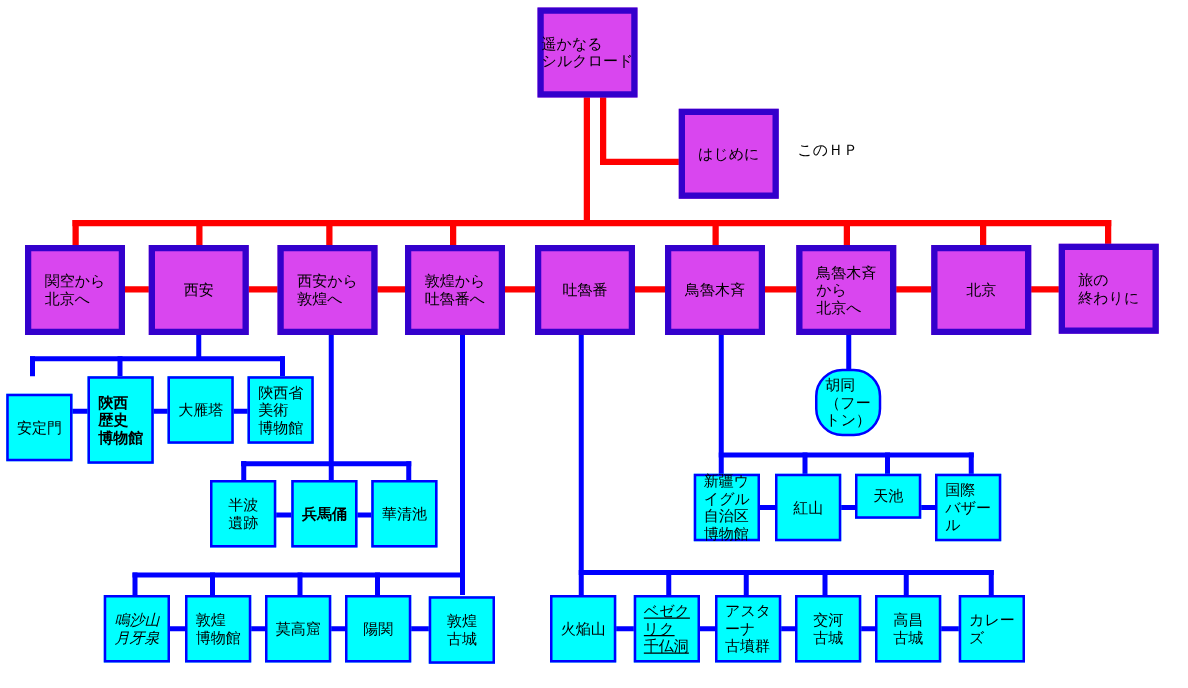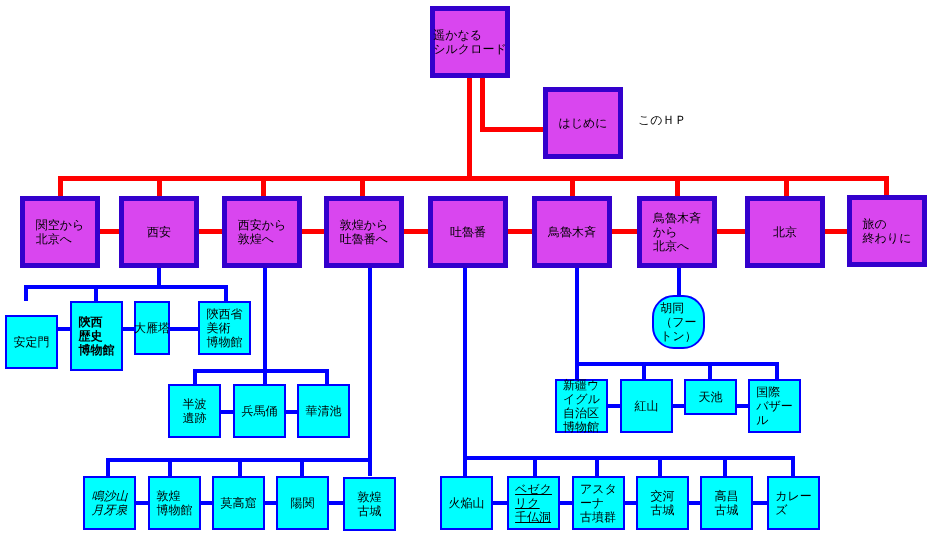--- a/index.html
+++ b/index.html
@@ -90,28 +90,28 @@
 から
 北京へ</div>
 <div class="node main" style="left:745px;top:196px;width:80px;height:72px;">北京</div>
 <div class="node main" style="left:847px;top:195px;width:80px;height:72px;">旅の
 終わりに</div>
 
 <div class="node sub" style="left:5px;top:315px;width:53px;height:54px;">安定門</div>
 <div class="node sub" style="left:70px;top:301px;width:53px;height:70px;font-weight:bold;">陝西
 歴史
 博物館</div>
-<div class="node sub" style="left:134px;top:301px;width:36px;height:54px;">大雁塔</div>
+<div class="node sub" style="left:134px;top:301px;width:53px;height:54px;">大雁塔</div>
 <div class="node sub" style="left:198px;top:301px;width:53px;height:54px;">陝西省
 美術
 博物館</div>
 
 <div class="node sub" style="left:168px;top:384px;width:53px;height:54px;">半波
 遺跡</div>
-<div class="node sub" style="left:233px;top:384px;width:53px;height:54px;">兵馬俑</div>
+<div class="node sub" style="left:233px;top:384px;width:53px;height:54px;font-weight:bold;">兵馬俑</div>
 <div class="node sub" style="left:297px;top:384px;width:53px;height:54px;">華清池</div>
 
 <div class="node sub" style="left:83px;top:476px;width:53px;height:54px;font-style:italic;">鳴沙山
 月牙泉</div>
 <div class="node sub" style="left:148px;top:476px;width:53px;height:54px;">敦煌
 博物館</div>
 <div class="node sub" style="left:212px;top:476px;width:53px;height:54px;">莫高窟</div>
 <div class="node sub" style="left:276px;top:476px;width:53px;height:54px;">陽関</div>
 <div class="node sub" style="left:343px;top:477px;width:53px;height:54px;">敦煌
 古城</div>

